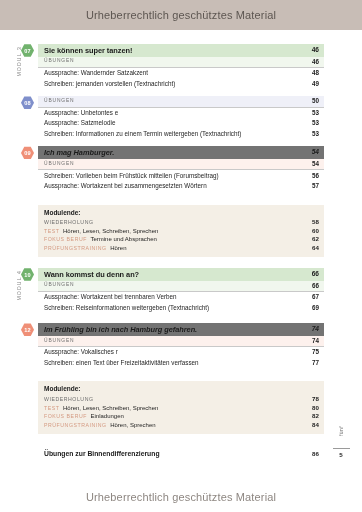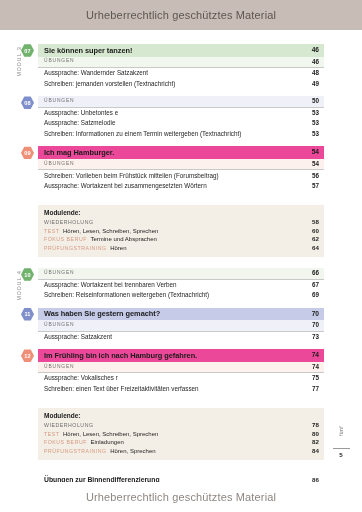--- a/index.html
+++ b/index.html
@@ -116,21 +116,21 @@
 
   
   .row.title {
     height: 12.5px;
     align-items: center;
   }
   .row.title .label { font-size: 7.4px; font-weight: bold; letter-spacing: -0.05px; }
   .row.title .pg    { font-size: 6.6px; }
   .bar-green  { background: #d6e8cf; }
   .bar-blue   { background: #c6cbe8; }
-  .bar-salmon { background: #ec4899; }
+  .bar-salmon { background: #737373; font-style: italic; }
 
   
   .row.uebung {
     height: 11.5px;
     align-items: center;
     border-bottom: 0.6px solid #c9c9c9;
   }
   .row.uebung .label {
     font-size: 4.9px;
     letter-spacing: 0.85px;
@@ -335,49 +335,38 @@
               <span class="me-desc">Hören</span>
             </div>
             <span class="me-pg">64</span>
           </div>
         </div>
       </div>
       <div class="module">
         <div class="module-tab">MODUL 4</div>
         <div class="lesson">
           <div class="badge green">10</div>
+          <div class="row title bar-green">
+            <span class="label">Wann kommst du denn an?</span>
+            <span class="pg">66</span>
+          </div>
           <div class="row uebung tint-green">
             <span class="label">ÜBUNGEN</span>
             <span class="pg">66</span>
           </div>
           <div class="row detail">
             <span class="label">Aussprache: Wortakzent bei trennbaren Verben</span>
             <span class="pg">67</span>
           </div>
           <div class="row detail">
             <span class="label">Schreiben: Reiseinformationen weitergeben (Textnachricht)</span>
             <span class="pg">69</span>
           </div>
         </div>
         <div class="lesson-gap"></div>
-        <div class="lesson">
-          <div class="badge blue">11</div>
-          <div class="row title bar-blue">
-            <span class="label">Was haben Sie gestern gemacht?</span>
-            <span class="pg">70</span>
-          </div>
-          <div class="row uebung tint-blue">
-            <span class="label">ÜBUNGEN</span>
-            <span class="pg">70</span>
-          </div>
-          <div class="row detail">
-            <span class="label">Aussprache: Satzakzent</span>
-            <span class="pg">73</span>
-          </div>
-        </div>
         <div class="lesson-gap"></div>
         <div class="lesson">
           <div class="badge salmon">12</div>
           <div class="row title bar-salmon">
             <span class="label">Im Frühling bin ich nach Hamburg gefahren.</span>
             <span class="pg">74</span>
           </div>
           <div class="row uebung tint-salmon">
             <span class="label">ÜBUNGEN</span>
             <span class="pg">74</span>

